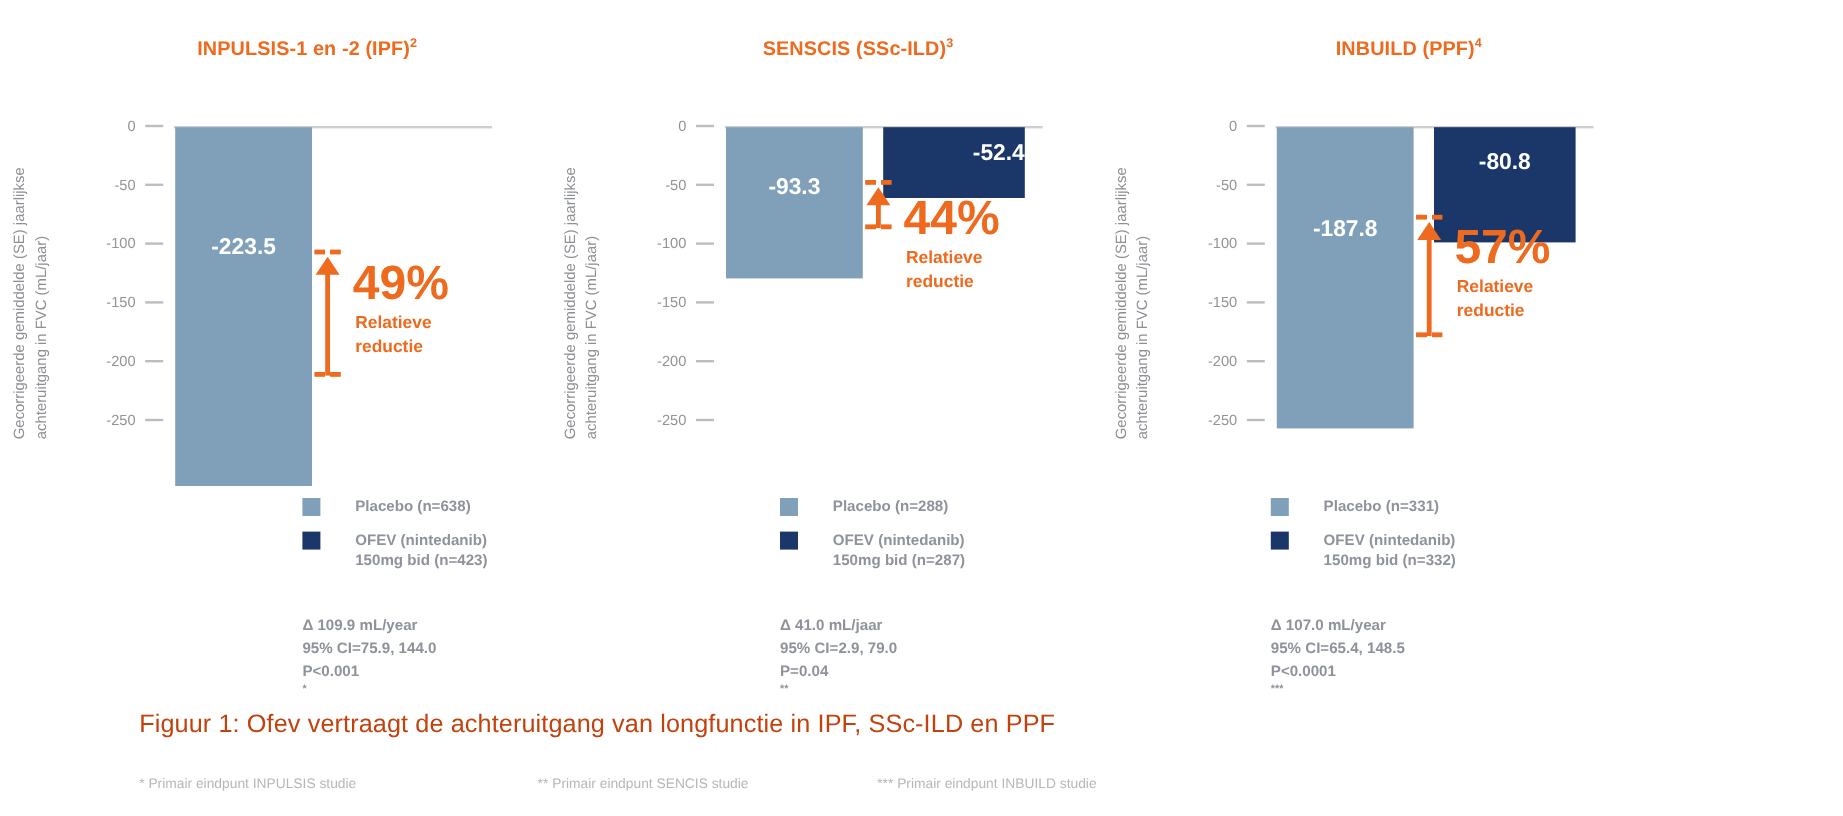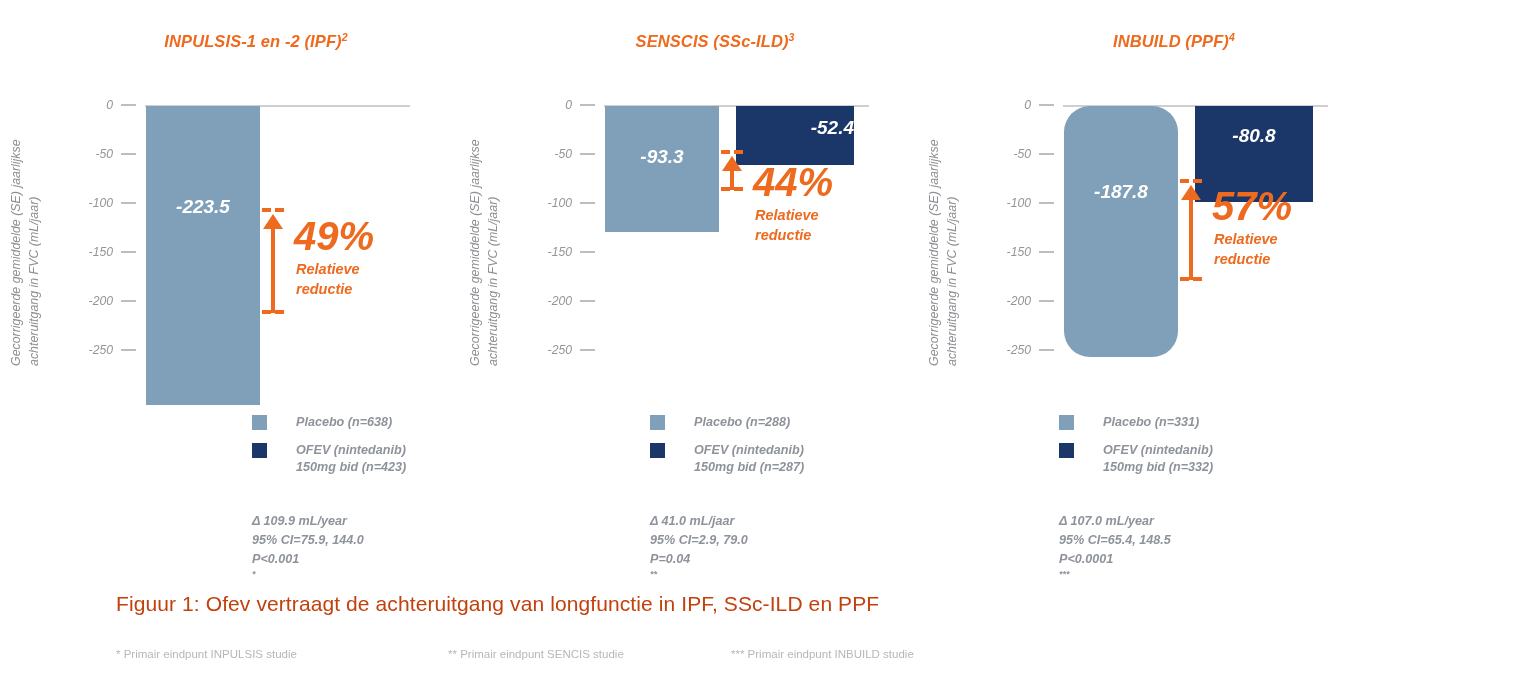--- a/index.html
+++ b/index.html
@@ -15,21 +15,20 @@
     overflow: hidden;
   }
 
   
   .panels {
     position: absolute;
     left: 0; top: 0;
     width: 1377px;
     height: 580px;
     display: flex;
-    font-style: italic;
   }
   .panel {
     position: relative;
     width: 512px;
     height: 580px;
   }
 
   
   .panel-title {
     position: absolute;
@@ -426,21 +425,21 @@
             <span class="td"></span>
           </div>
         <div class="tick" style="top:264px">
             <span class="tl">-250</span>
             <span class="td"></span>
           </div>
       </div>
 
       <div class="baseline" style="left:145px; top:19px; width:265px;"></div>
 
-      <div class="bar bar-placebo" style="left:146px; top:20px; width:114px; height:176px; padding-top:75px;border-radius:26px;">
+      <div class="bar bar-placebo" style="left:146px; top:20px; width:114px; height:176px; padding-top:75px;">
         <span class="val">-187.8</span>
       </div>
 
       <div class="bar bar-ofev" style="left:277px; top:20px; width:118px; height:77px; padding-top:19px;">
         <span class="val">-80.8</span>
       </div>
 
       <div class="redux">
         <div class="dash-pair" style="left:262px; top:93px;"></div>
         <div class="dash-pair" style="left:262px; top:191px;"></div>

